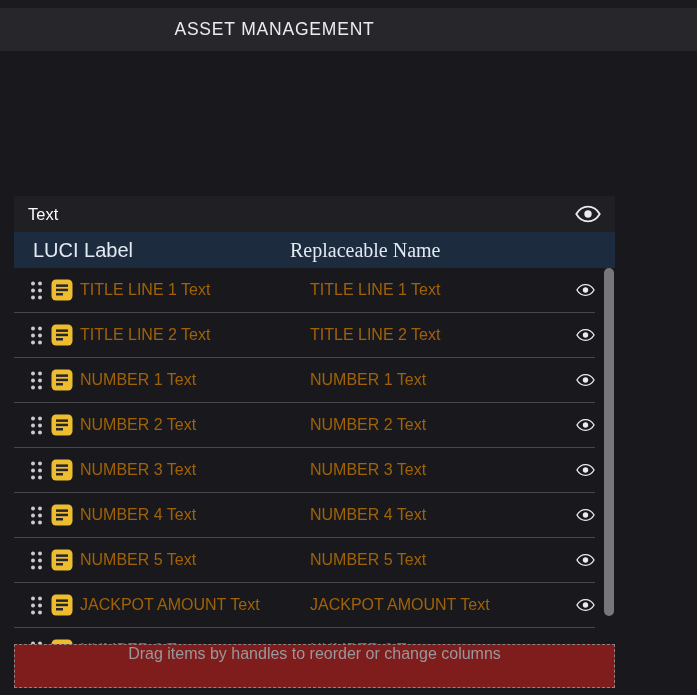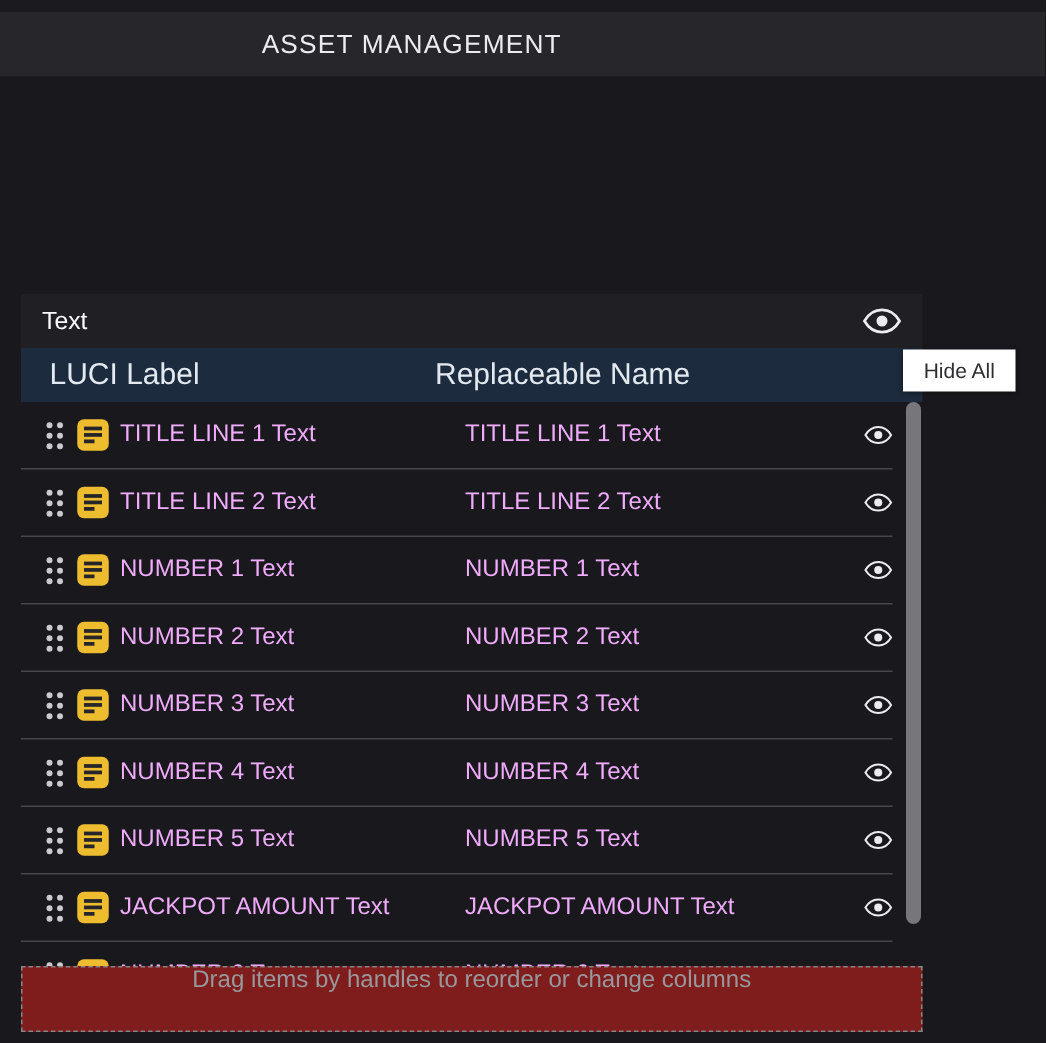--- a/index.html
+++ b/index.html
@@ -18,26 +18,26 @@
 
   
   .panel{position:absolute;left:14px;top:196px;width:601px;text-align:center;}
   .panel-header{position:relative;height:36px;background:#1f1f24;display:flex;align-items:center;}
   .panel-title{margin-left:14px;color:#fafafc;font-size:16.5px;}
   .panel-eye{position:absolute;right:14px;top:6px;width:26px;height:24px;display:flex;
        align-items:center;justify-content:center;cursor:pointer;}
 
   .table-header{position:relative;height:36px;background:#1c2b3d;color:#e3e9f0;font-size:20px;}
   .table-header span{position:absolute;top:0;height:36px;display:flex;align-items:center;white-space:nowrap;}
-  .col1h{left:19px;} .col2h{left:276px;} .col3h{left:524px;}
+  .col1h{left:19px;} .col2h{left:276px;font-family:Liberation Serif, serif;} .col3h{left:524px;}
 
   .rows{position:relative;height:376px;overflow:hidden;background:#19191d;}
   .row{position:relative;height:45px;}
   .row::after{content:"";position:absolute;left:0;right:20px;bottom:0;height:1px;background:#46464b;}
-  .row .cell{position:absolute;top:0;height:44px;display:flex;align-items:center;color:#f0abfc;
+  .row .cell{position:absolute;top:0;height:44px;display:flex;align-items:center;color:#a16207;
        font-size:16px;white-space:nowrap;}
   .handle{position:absolute;left:15px;top:12px;width:15px;height:21px;cursor:grab;}
   .txticon{position:absolute;left:37px;top:11px;width:22px;height:22px;}
   .luci{left:66px;}
   .rname{left:296px;}
   .roweye{position:absolute;top:15px;right:20px;width:19px;height:14px;display:flex;
        align-items:center;justify-content:center;cursor:pointer;}
 
   .scrollbar{position:absolute;left:590px;top:72px;width:10px;height:348px;background:#77777b;
        border-radius:5px;cursor:pointer;}
@@ -356,18 +356,17 @@
       <svg width="19" height="14" viewBox="0 0 24 16">
         <use href="#eye-shape"></use>
       </svg>
     </span>
   </div>
 </div>
 
     <div class="scrollbar"></div>
   </div>
 
-  <div class="tooltip">Hide All</div>
 
   <div class="hint-box">
     <span class="hint-text">Drag items by handles to reorder or change columns</span>
   </div>
 </div>
 
 </body></html>

